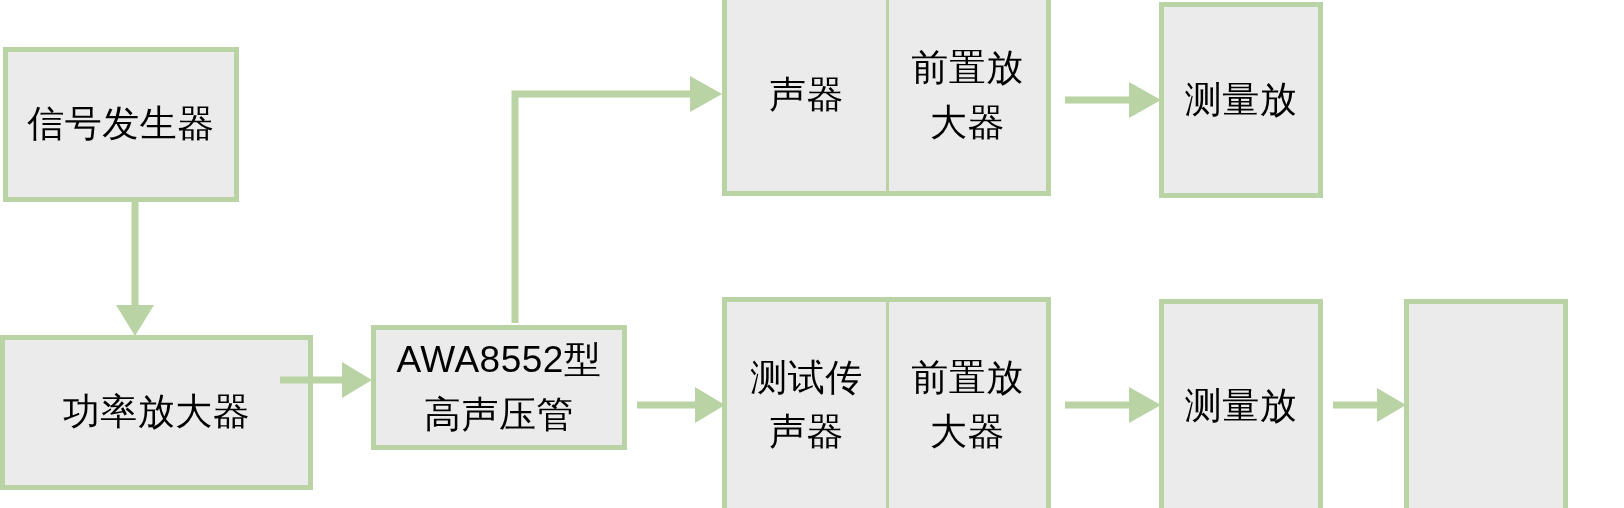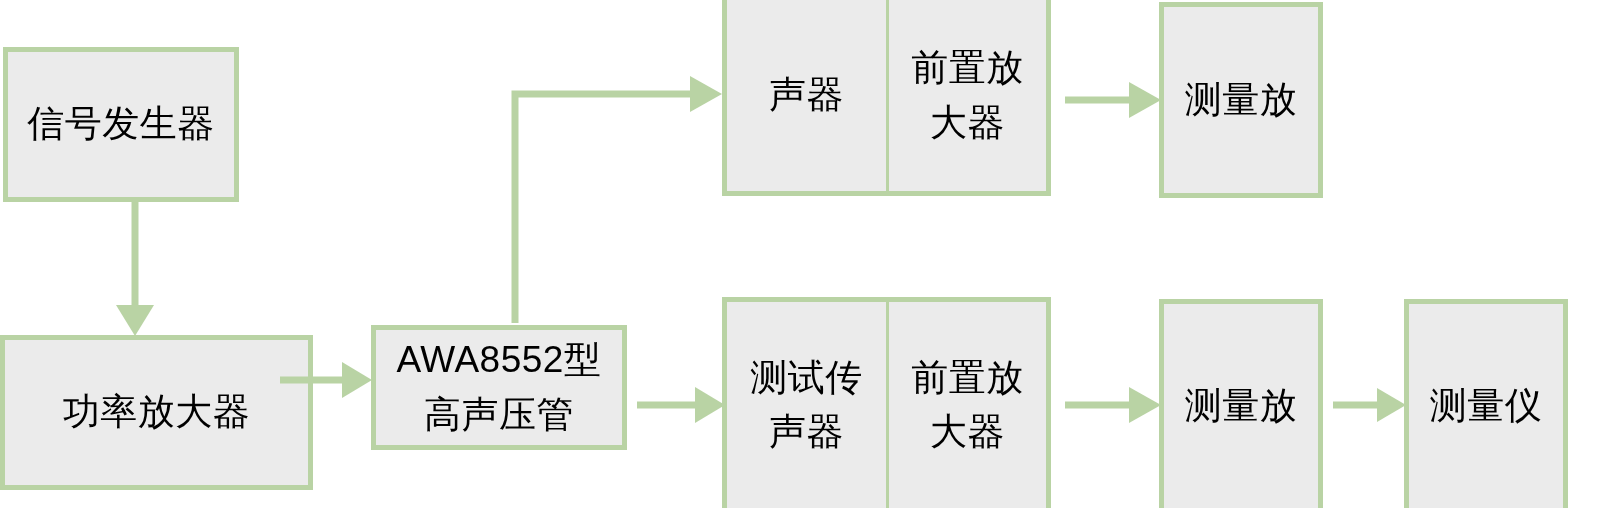--- a/index.html
+++ b/index.html
@@ -85,21 +85,20 @@
   <div class="node pair-right" style="left:886px; top:297px; width:165px; height:216px;">
     <span class="line">前置放</span>
     <span class="line">大器</span>
   </div>
 
   <div class="node" style="left:1159px; top:299px; width:164px; height:214px;">
     <span class="line">测量放</span>
   </div>
 
   <div class="node" style="left:1404px; top:299px; width:164px; height:214px;">
-    <span class="line">测量仪</span>
   </div>
 
   <div class="conn" style="left:110px; top:200px; width:50px; height:138px;">
     <svg width="50" height="138" viewBox="0 0 50 138">
       <line x1="25" y1="2" x2="25" y2="112" stroke="#b9d3a4" stroke-width="7"></line>
       <polygon points="25,136 6,105 44,105" fill="#b9d3a4"></polygon>
     </svg>
   </div>
 
   <div class="conn" style="left:268px; top:355px; width:106px; height:50px;">

